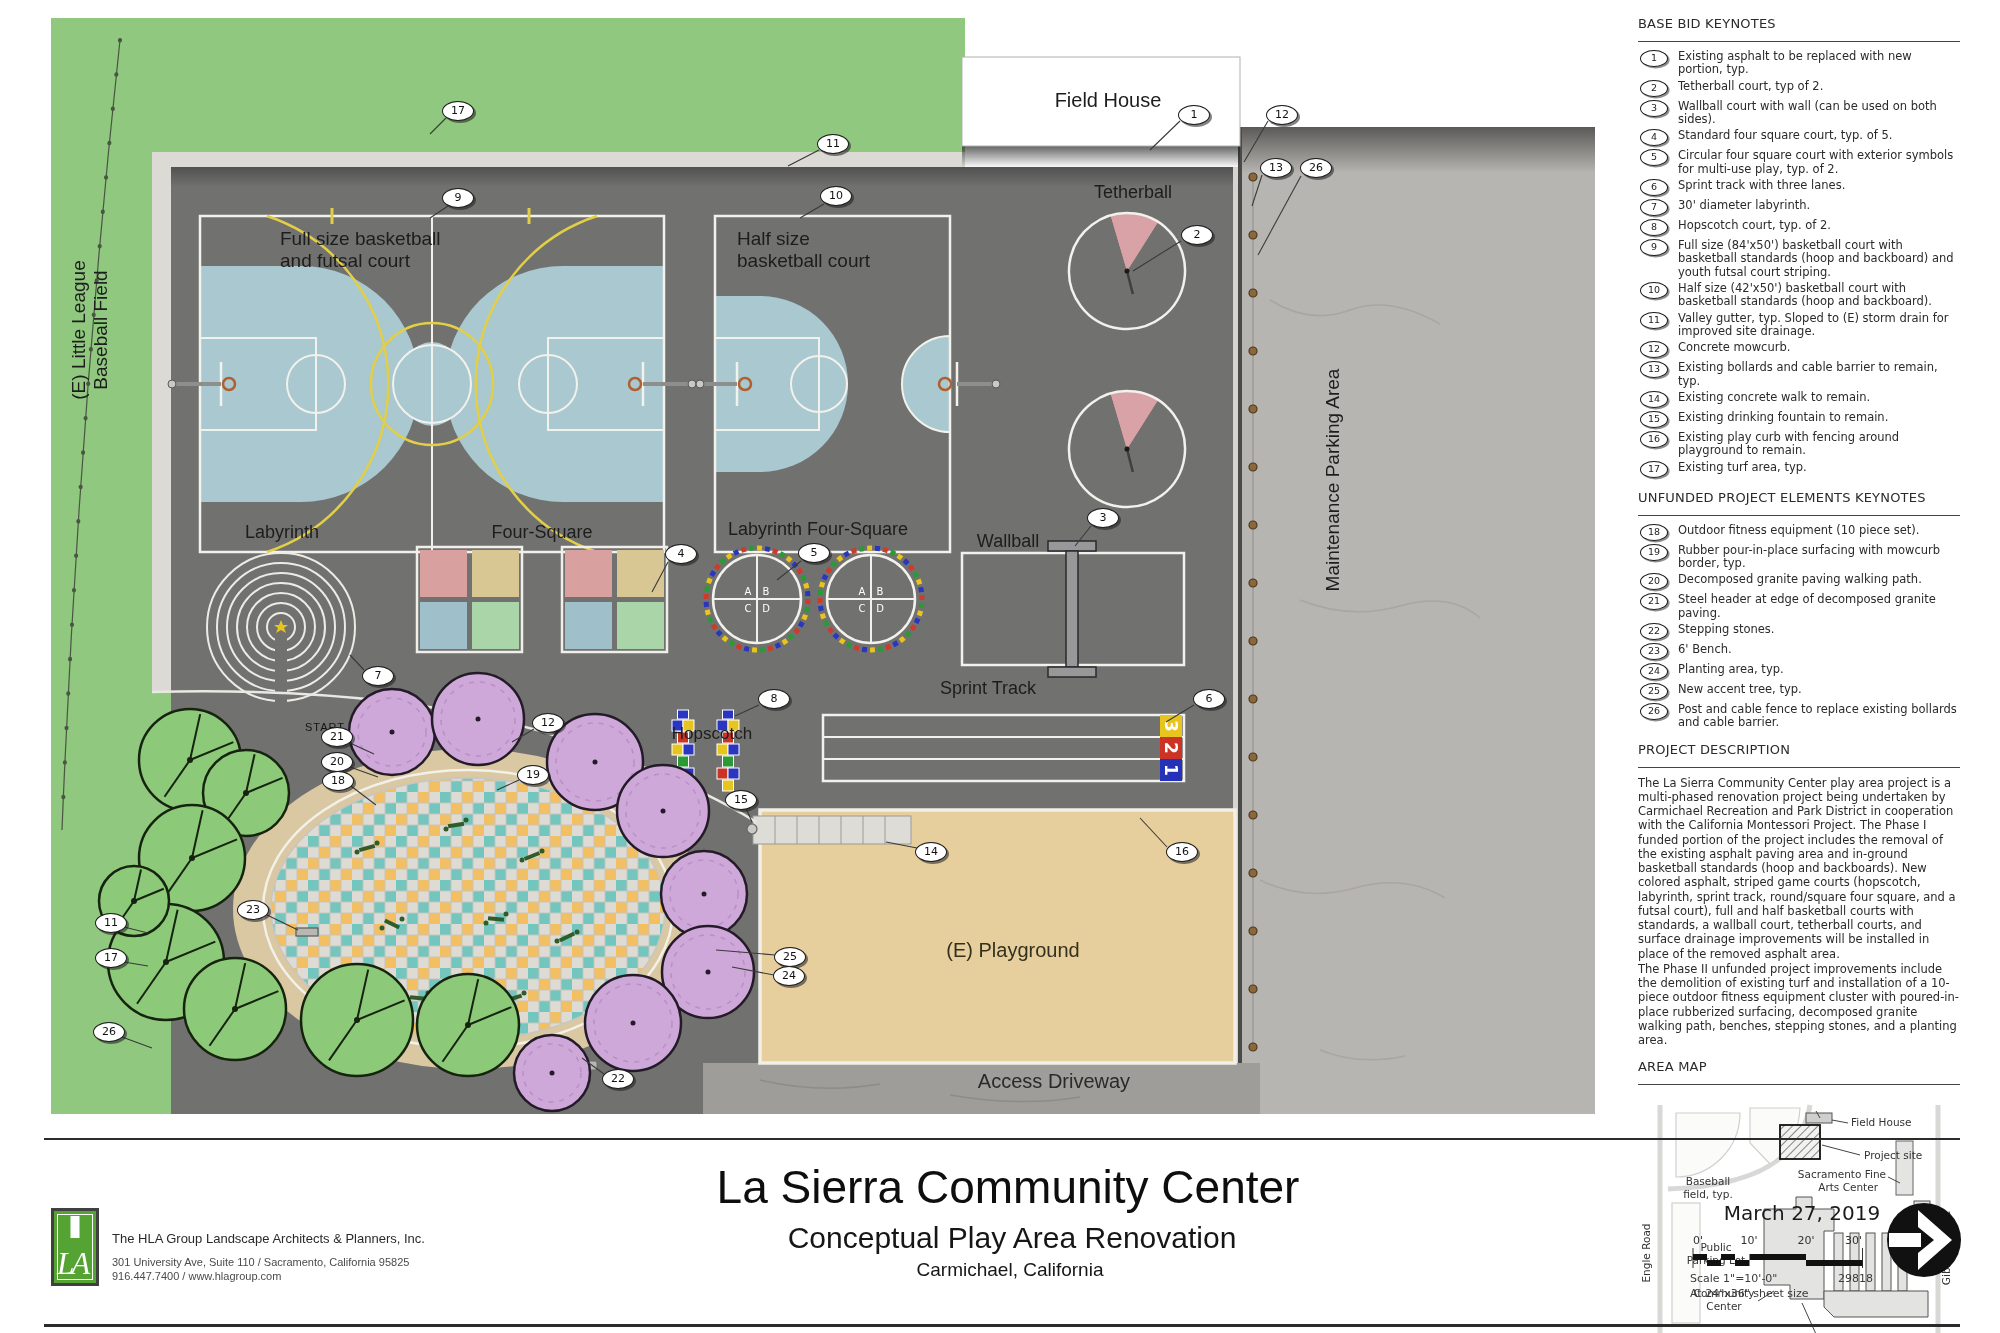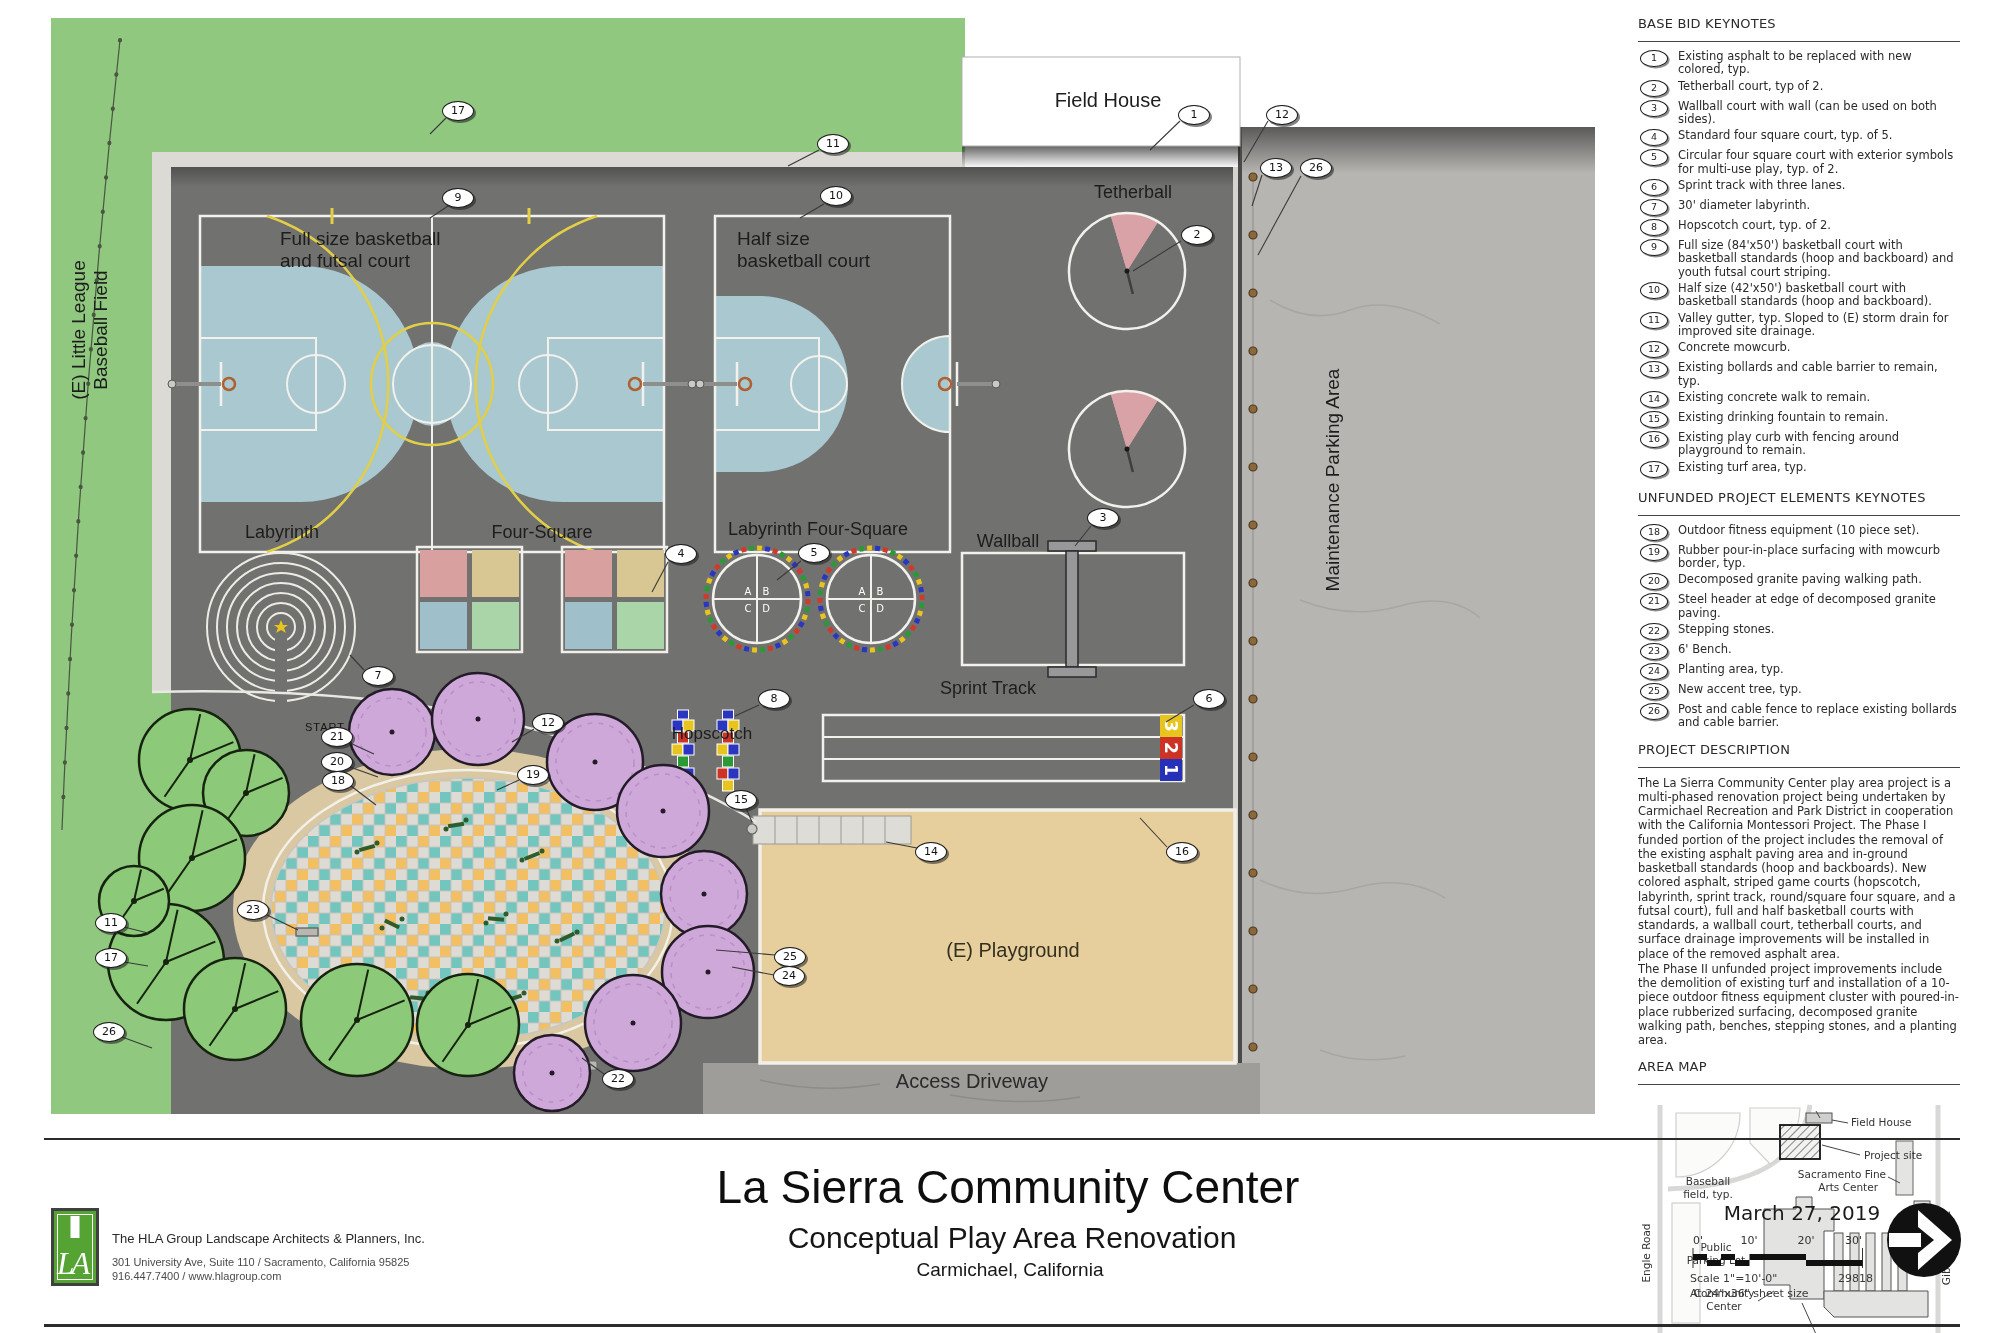--- a/index.html
+++ b/index.html
@@ -439,21 +439,21 @@
   <div class="plan-label" style="left:542px;top:532px;">Four-Square</div>
   <div class="plan-label" style="left:818px;top:529px;">Labyrinth Four-Square</div>
   <div class="plan-label" style="left:1008px;top:541px;">Wallball</div>
   <div class="plan-label" style="left:712px;top:734px;font-size:17px;">Hopscotch</div>
   <div class="plan-label" style="left:988px;top:688px;">Sprint Track</div>
   <div class="plan-label tiny" style="left:281px;top:727px;color:#15150f;margin-left:44px;">START</div>
   <div class="plan-label rot" style="left:1333px;top:480px;font-size:19px;white-space:nowrap;">Maintenance Parking Area</div>
   <div class="plan-label rot" style="left:90px;top:330px;font-size:19px;">(E) Little League
 Baseball Field</div>
   <div class="plan-label big" style="left:1013px;top:950px;color:#33301f;">(E) Playground</div>
-  <div class="plan-label big" style="left:972px;top:1081px;color:#2a2a28;">Access Driveway</div>
+  <div class="plan-label big" style="left:1054px;top:1081px;color:#2a2a28;">Access Driveway</div>
 </div>
 
 <div id="plan-bubbles" class="abs" style="left:0;top:0;width:2000px;height:1333px;">
     <div class="plan-bubble" style="left: 458px; top: 111px;">17</div>
     <div class="plan-bubble" style="left: 1194px; top: 115px;">1</div>
     <div class="plan-bubble" style="left: 1282px; top: 115px;">12</div>
     <div class="plan-bubble" style="left: 833px; top: 144px;">11</div>
     <div class="plan-bubble" style="left: 1276px; top: 168px;">13</div>
     <div class="plan-bubble" style="left: 1316px; top: 168px;">26</div>
     <div class="plan-bubble" style="left: 458px; top: 198px;">9</div>
@@ -480,21 +480,21 @@
     <div class="plan-bubble" style="left: 789px; top: 976px;">24</div>
     <div class="plan-bubble" style="left: 109px; top: 1032px;">26</div>
     <div class="plan-bubble" style="left: 618px; top: 1079px;">22</div>
   </div>
 
 <div id="sidebar">
   <div class="sb-head first">BASE BID KEYNOTES</div>
   <div id="base-bid-list">
       <div class="kn-row">
         <span class="kn-bubble">1</span>
-        <span class="kn-text">Existing asphalt to be replaced with new colored, typ.</span>
+        <span class="kn-text">Existing asphalt to be replaced with new portion, typ.</span>
       </div>
       <div class="kn-row">
         <span class="kn-bubble">2</span>
         <span class="kn-text">Tetherball court, typ of 2.</span>
       </div>
       <div class="kn-row">
         <span class="kn-bubble">3</span>
         <span class="kn-text">Wallball court with wall (can be used on both sides).</span>
       </div>
       <div class="kn-row">

